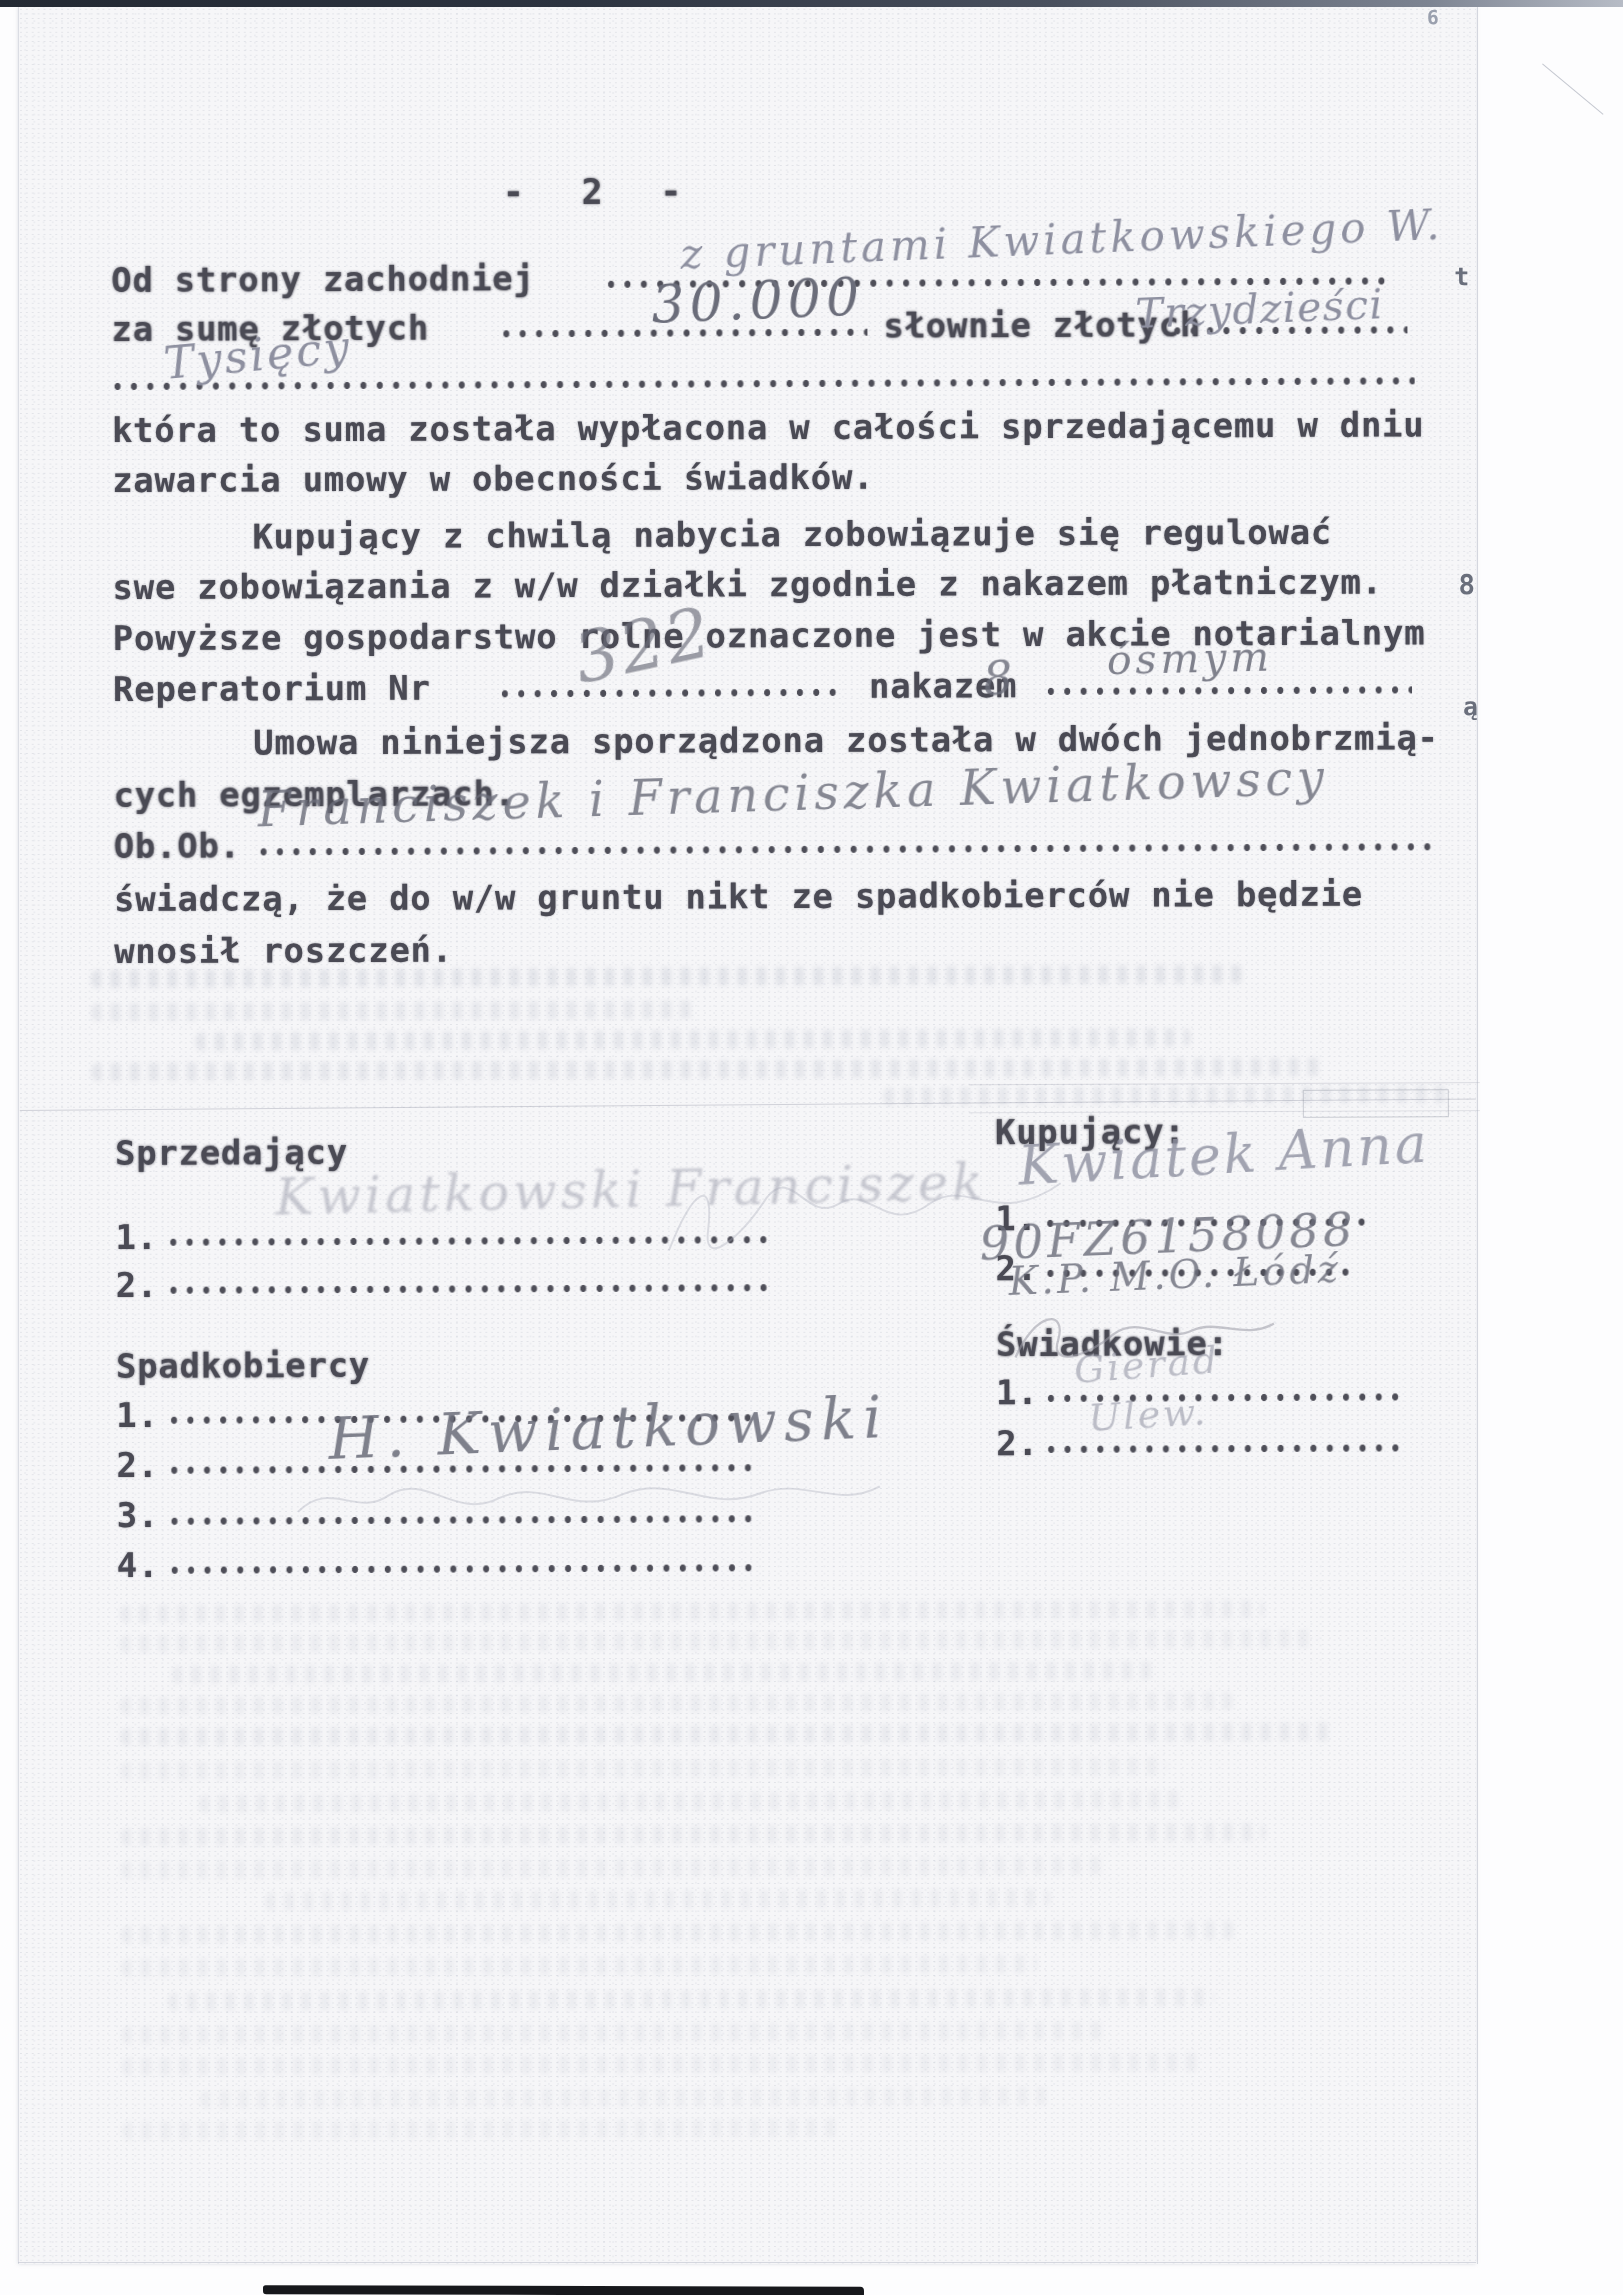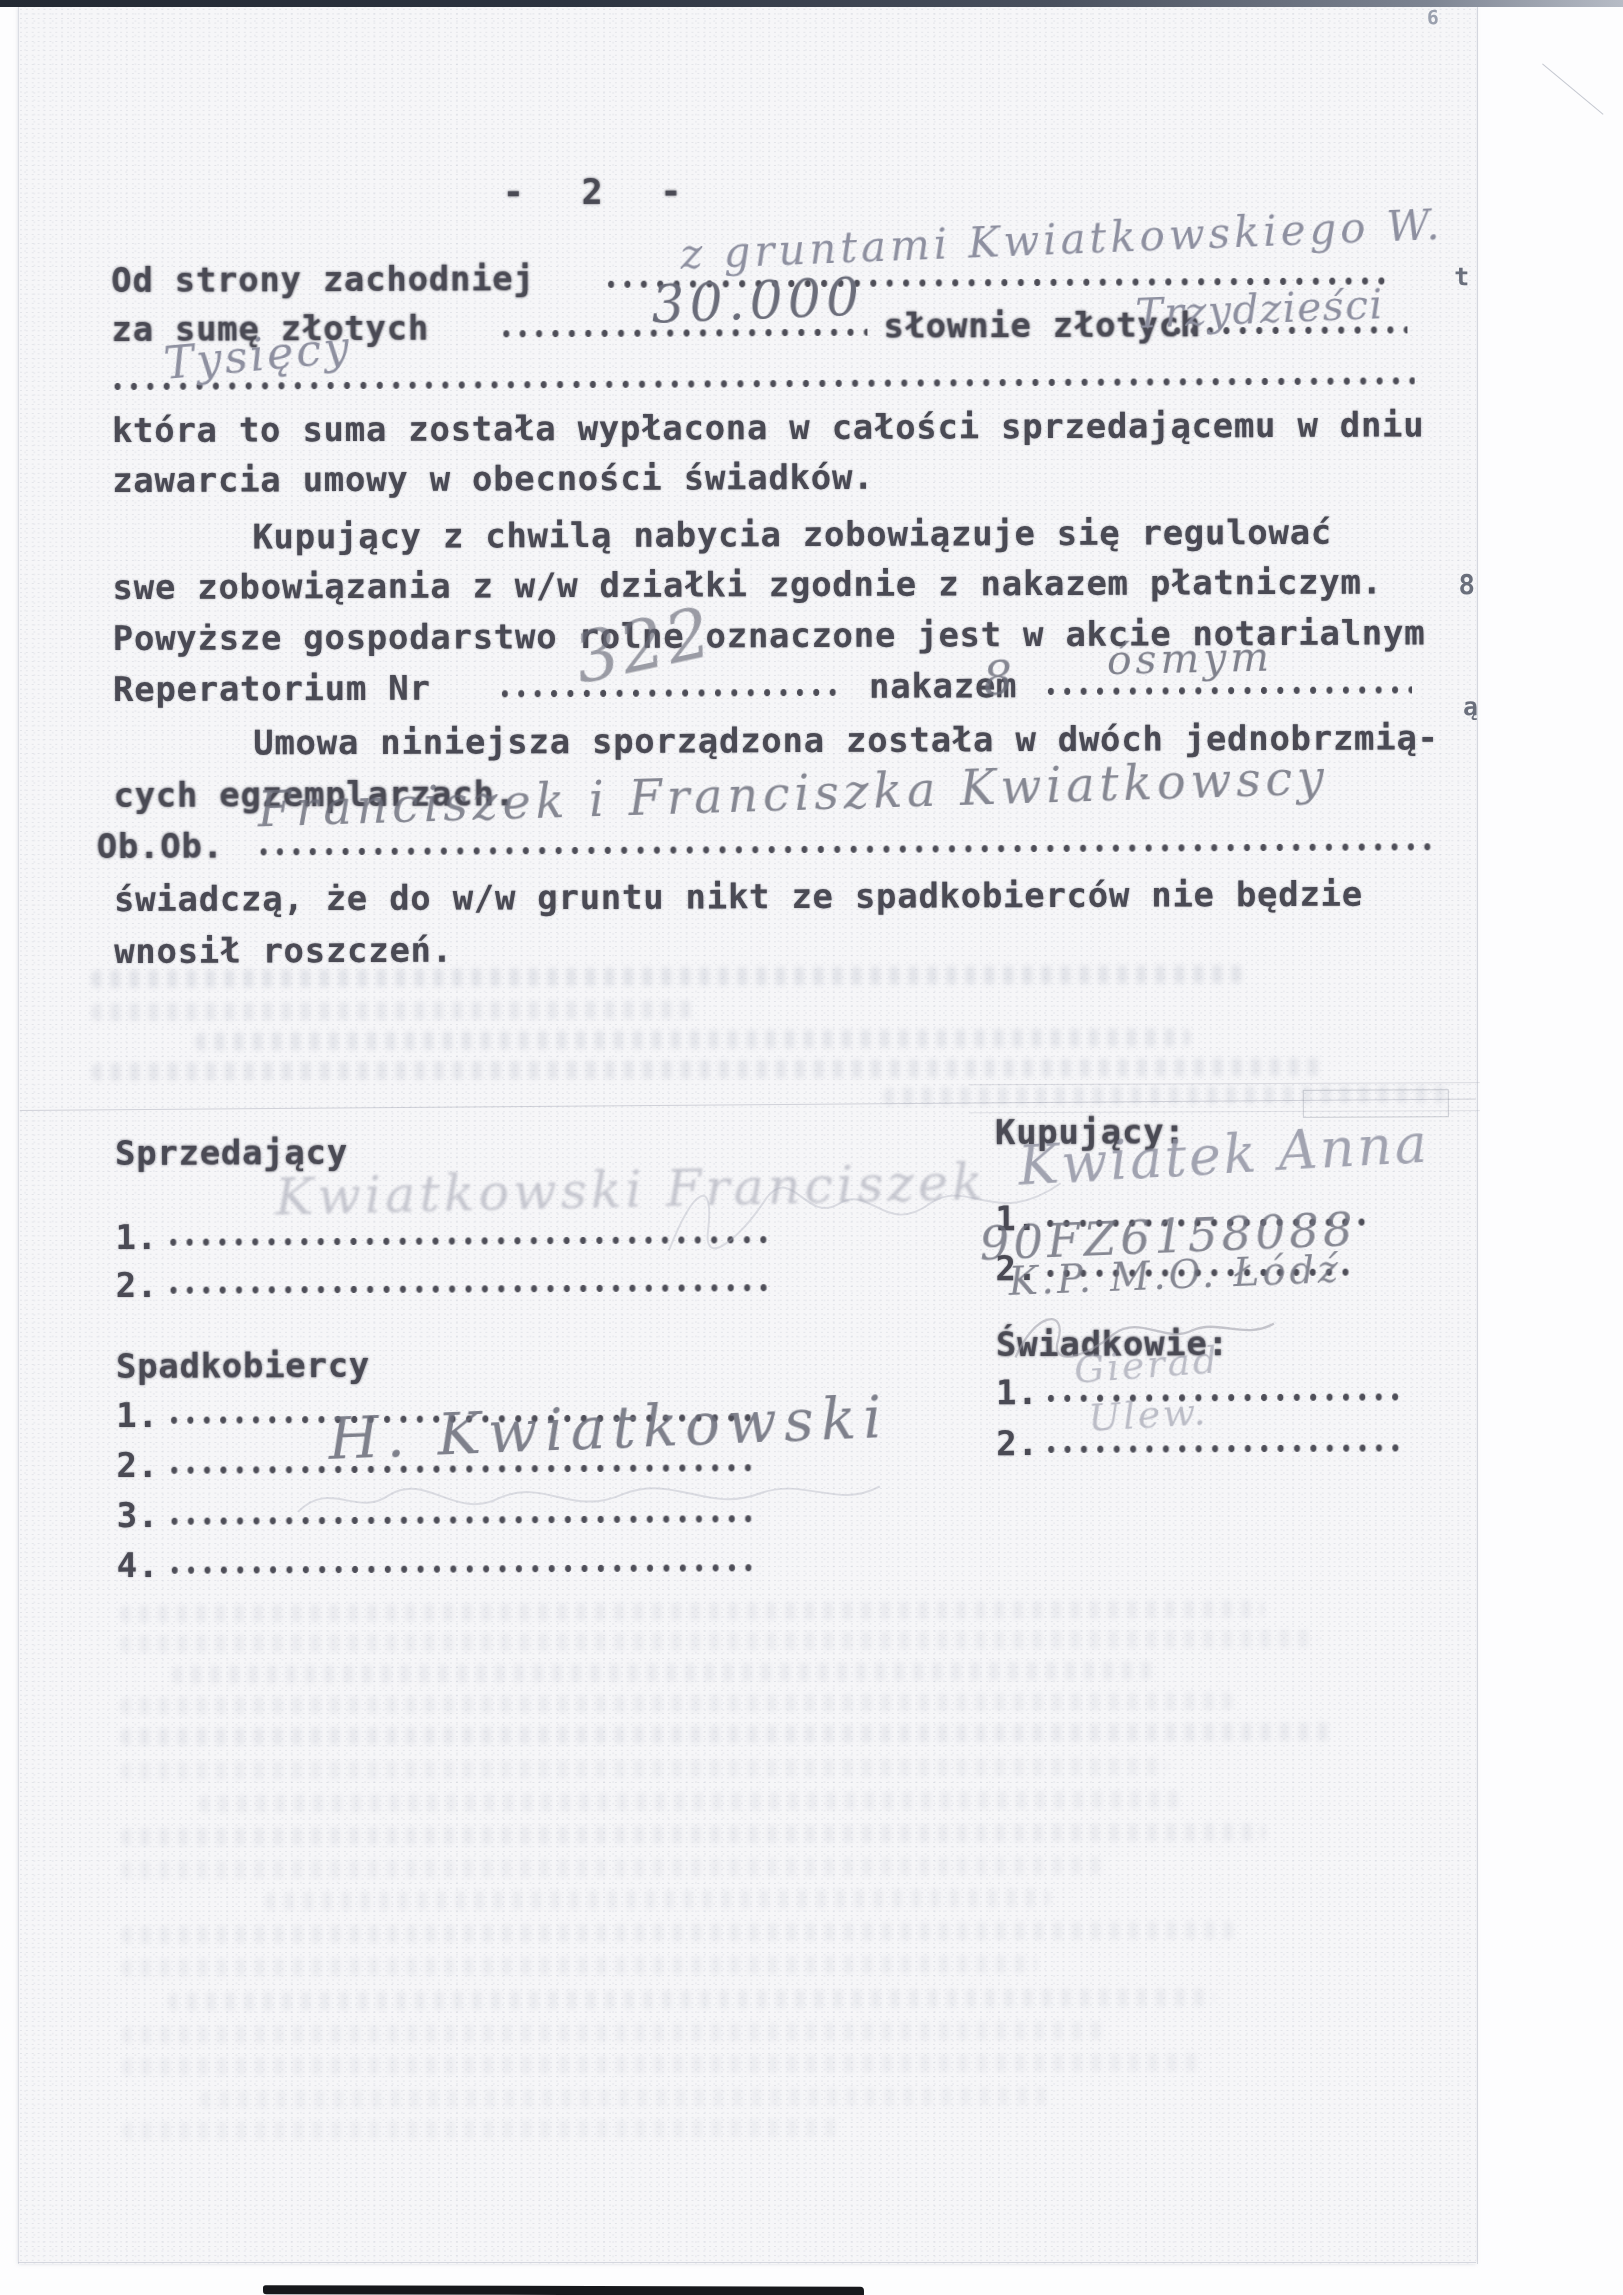--- a/index.html
+++ b/index.html
@@ -92,21 +92,21 @@
     <div class="typed" style="left:115px;top:615px">Powyższe gospodarstwo rolne oznaczone jest w akcie notarialnym</div>
 
     <div class="typed" style="left:115px;top:666px">Reperatorium Nr</div>
     <div class="dots" style="left:501px;top:687px;width:340px"></div>
     <div class="typed" style="left:871px;top:666px">nakazem</div>
     <div class="dots" style="left:1047px;top:687px;width:367px"></div>
 
     <div class="typed" style="left:255px;top:720px">Umowa niniejsza sporządzona została w dwóch jednobrzmią-</div>
     <div class="typed heavy" style="left:115px;top:772px">cych egzemplarzach.</div>
 
-    <div class="typed heavy" style="left:98px;top:823px">Ob.Ob.</div>
+    <div class="typed heavy" style="left:115px;top:823px">Ob.Ob.</div>
     <div class="dots" style="left:259px;top:844px;width:1178px"></div>
 
     <div class="typed" style="left:115px;top:876px">świadczą, że do w/w gruntu nikt ze spadkobierców nie będzie</div>
     <div class="typed" style="left:115px;top:928px">wnosił roszczeń.</div>
 
     <div class="hw" style="left:684px;top:216px;font-size:42px;letter-spacing:3.9px;transform:rotate(-2deg)">z gruntami Kwiatkowskiego W.</div>
     <div class="hw pen" style="left:655px;top:270px;font-size:52px;letter-spacing:5.2px;transform:rotate(-2deg)">30.000</div>
     <div class="hw" style="left:1139px;top:287px;font-size:41px;letter-spacing:1.3px;transform:rotate(-2deg)">Trzydzieści</div>
     <div class="hw" style="left:167px;top:326px;font-size:45px;letter-spacing:2.6px;transform:rotate(-5deg)">Tysięcy</div>
     <div class="hw pen" style="left:576px;top:605px;font-size:69px;letter-spacing:2.6px;transform:rotate(-12deg);opacity:.65">322</div>

